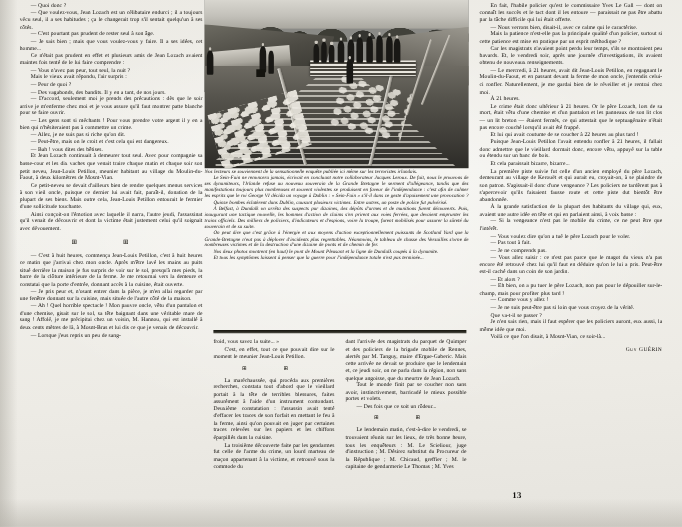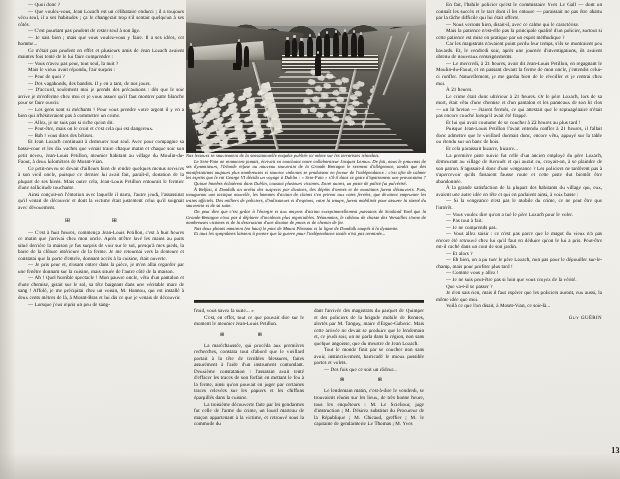--- a/index.html
+++ b/index.html
@@ -237,21 +237,21 @@
     line-height: 9px;
     letter-spacing: .35px;
     color: #1d1b18;
     margin-top: 4px;
     text-indent: 0;
     font-variant: small-caps;
   }
   #folio {
     position: absolute;
     left: 0; top: 446px; width: 620px;
-    text-align: right;
+    text-align: center;
     font-size: 8px;
     font-weight: bold;
     color: #141310;
     letter-spacing: .4px;
   }
   #folio-inner { display: inline-block; margin-left: 320px; }
   
   #bleed-bottom {
     position: absolute;
     left: 0; bottom: 0; width: 620px; height: 26px;

